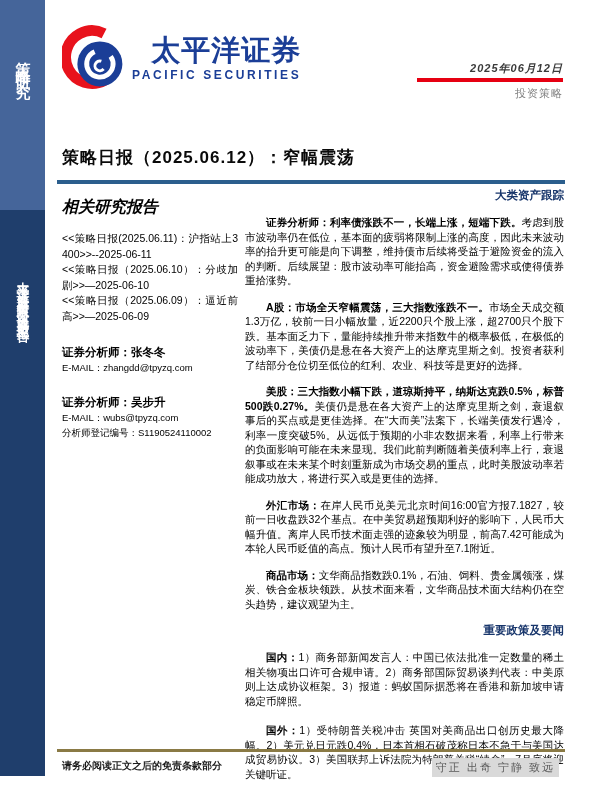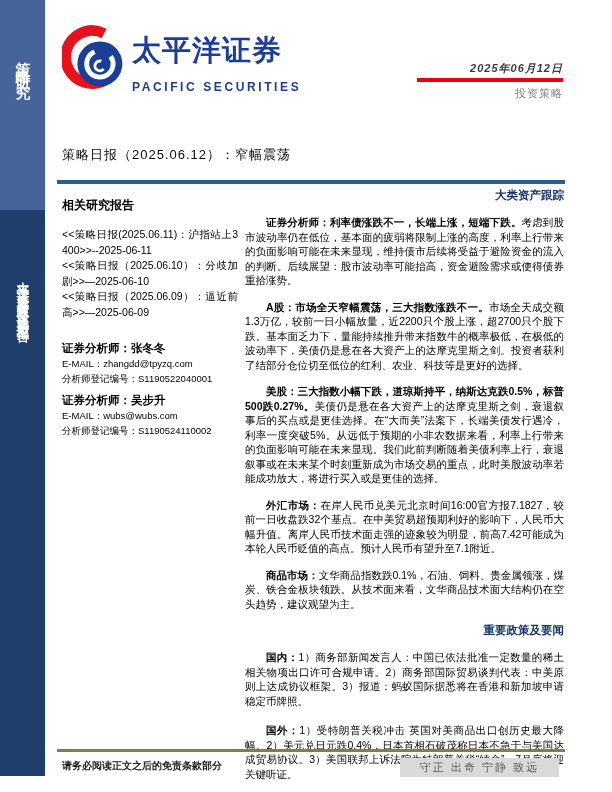--- a/index.html
+++ b/index.html
@@ -14,46 +14,46 @@
   .sidebar-bottom{position:absolute;left:0;top:210px;width:45px;height:566px;background:#1f3e6c;}
   .vtext{
     position:absolute;left:50%;transform:translateX(-50%);
     writing-mode:vertical-rl;color:#fff;font-weight:bold;white-space:nowrap;
   }
   .vtext-top{top:50px;font-size:15px;letter-spacing:7px;}
   .vtext-bottom{top:62px;font-size:12.5px;letter-spacing:3px;}
   
   .logo-mark{position:absolute;left:62px;top:13px;width:64px;height:92px;}
   .logo-text{position:absolute;left:132px;top:36px;}
-  .logo-cn{font-size:29px;font-weight:bold;color:#1b3e97;line-height:1;letter-spacing:1px;}
-  .logo-en{font-size:12px;font-weight:bold;color:#1b3e97;letter-spacing:2.6px;margin-top:15px;}
+  .logo-cn{font-size:29px;font-weight:bold;color:#1b3e97;line-height:1;letter-spacing:1px;text-align:right;}
+  .logo-en{font-size:12px;font-weight:bold;color:#1b3e97;letter-spacing:2.6px;margin-top:3px;}
   .hdr-date{position:absolute;top:61px;right:49px;font-size:11px;font-weight:bold;color:#3a3a3a;letter-spacing:1px;font-style:italic;}
   .red-bar{position:absolute;left:417px;top:78px;width:146px;height:4px;background:#e60012;}
   .hdr-category{position:absolute;top:86px;right:49px;font-size:11px;color:#808080;letter-spacing:1px;}
   
-  .doc-title{position:absolute;left:62px;top:146px;font-size:13px;font-weight:normal;color:#0a0a0a;letter-spacing:1px;}
+  .doc-title{position:absolute;left:62px;top:146px;font-size:17px;font-weight:bold;color:#0a0a0a;letter-spacing:1px;}
   .blue-divider{position:absolute;left:57px;top:180px;width:508px;height:4px;background:#2b5e8d;}
   
   .left-col{position:absolute;left:62px;top:197px;width:176px;}
-  .related-heading{font-size:12px;font-weight:bold;margin-bottom:13px;}
+  .related-heading{font-size:16px;font-weight:bold;margin-bottom:13px;font-style:italic;}
   .report-item{font-size:10.5px;line-height:1.48;word-break:break-all;text-align:justify;}
   .analysts{margin-top:20px;}
-  .analyst-role{font-size:11.5px;font-weight:bold;margin-top:5px;line-height:1.5;}
+  .analyst-role{font-size:11.5px;font-weight:bold;margin-top:18px;line-height:1.5;}
   .analyst-line{font-size:9.5px;line-height:1.55;}
   
   .right-col{position:absolute;left:245px;top:188px;width:319px;}
   .section-title{font-size:11.5px;font-weight:bold;color:#17356b;text-indent:21px;margin:0 0 12px 0;text-align:right;}
   .para{font-size:10.5px;line-height:14.5px;text-align:justify;text-indent:21px;margin:0 0 12px 0;}
   .para b{font-weight:bold;}
   .section2{margin-top:8px;}
   .gap-top{margin-top:15px;}
   
   .gold-line{position:absolute;left:57px;top:749px;width:508px;height:2.5px;background:#8a7a45;}
   .disclaimer{position:absolute;left:62px;top:759px;font-size:10px;font-weight:bold;color:#1c1c1c;}
-  .motto{position:absolute;top:758px;right:53px;background:#d9d9d9;color:#5a5a5a;font-size:11px;padding:2px 20px;letter-spacing:2px;}
+  .motto{position:absolute;top:758px;right:53px;background:#d9d9d9;color:#5a5a5a;font-size:11px;padding:2px 4px;letter-spacing:2px;}
 </style>
 </head>
 <body>
 
 <div class="sidebar-top">
   <span class="vtext vtext-top">策略研究</span>
 </div>
 <div class="sidebar-bottom">
   <span class="vtext vtext-bottom">太平洋证券股份有限公司证券研究报告</span>
 </div>
@@ -77,31 +77,30 @@
 
 <div class="left-col">
   <div class="related-heading">相关研究报告</div>
   <div class="report-item">&lt;&lt;策略日报(2025.06.11)：沪指站上3400&gt;&gt;--2025-06-11</div>
   <div class="report-item">&lt;&lt;策略日报（2025.06.10）：分歧加剧&gt;&gt;—2025-06-10</div>
   <div class="report-item">&lt;&lt;策略日报（2025.06.09）：逼近前高&gt;&gt;—2025-06-09</div>
 
   <div class="analysts">
     <div class="analyst-role"><span>证券分析师：</span><span>张冬冬</span></div>
     <div class="analyst-line"><span>E-MAIL：</span><span>zhangdd@tpyzq.com</span></div>
-    <div class="analyst-line"><span>分析师登记编号：</span><span>S1190522040001</span></div>
     <div class="analyst-role"><span>证券分析师：</span><span>吴步升</span></div>
-    <div class="analyst-line"><span>E-MAIL：</span><span>wubs@wubs.com</span></div>
+    <div class="analyst-line"><span>E-MAIL：</span><span>wubs@tpyzq.com</span></div>
     <div class="analyst-line"><span>分析师登记编号：</span><span>S1190524110002</span></div>
   </div>
 </div>
 
 <div class="right-col">
   <div>
     <p class="section-title">大类资产跟踪</p>
-    <p class="para"><b>证券分析师：利率债涨跌不一，长端上涨，短端下跌。</b><span>考虑到股市波动率仍在低位，基本面的疲弱将限制上涨的高度，利率上行带来的负面影响可能在未来显现，维持债市后续将受益于避险资金的流入的判断。后续展望：股市波动率可能抬高，资金避险需求或使得债券重拾涨势。</span></p>
+    <p class="para"><b>证券分析师：利率债涨跌不一，长端上涨，短端下跌。</b><span>考虑到股市波动率仍在低位，基本面的疲弱将限制上涨的高度，因此未来波动率的抬升更可能是向下调整，维持债市后续将受益于避险资金的流入的判断。后续展望：股市波动率可能抬高，资金避险需求或使得债券重拾涨势。</span></p>
     <p class="para"><b>A股：市场全天窄幅震荡，三大指数涨跌不一。</b><span>市场全天成交额1.3万亿，较前一日小幅放量，近2200只个股上涨，超2700只个股下跌。基本面乏力下，量能持续推升带来指数牛的概率极低，在极低的波动率下，美债仍是悬在各大资产上的达摩克里斯之剑。投资者获利了结部分仓位切至低位的红利、农业、科技等是更好的选择。</span></p>
     <p class="para"><b>美股：三大指数小幅下跌，道琼斯持平，纳斯达克跌0.5%，标普500跌0.27%。</b><span>美债仍是悬在各大资产上的达摩克里斯之剑，衰退叙事后的买点或是更佳选择。在“大而美”法案下，长端美债发行遇冷，利率一度突破5%。从远低于预期的小非农数据来看，利率上行带来的负面影响可能在未来显现。我们此前判断随着美债利率上行，衰退叙事或在未来某个时刻重新成为市场交易的重点，此时美股波动率若能成功放大，将进行买入或是更佳的选择。</span></p>
     <p class="para"><b>外汇市场：</b><span>在岸人民币兑美元北京时间16:00官方报7.1827，较前一日收盘跌32个基点。在中美贸易超预期利好的影响下，人民币大幅升值。离岸人民币技术面走强的迹象较为明显，前高7.42可能成为本轮人民币贬值的高点。预计人民币有望升至7.1附近。</span></p>
     <p class="para"><b>商品市场：</b><span>文华商品指数跌0.1%，石油、饲料、贵金属领涨，煤炭、铁合金板块领跌。从技术面来看，文华商品技术面大结构仍在空头趋势，建议观望为主。</span></p>
   </div>
   <div class="section2">
     <p class="section-title">重要政策及要闻</p>
     <p class="para"><b>国内：</b><span>1）商务部新闻发言人：中国已依法批准一定数量的稀土相关物项出口许可合规申请。2）商务部国际贸易谈判代表：中美原则上达成协议框架。3）报道：蚂蚁国际据悉将在香港和新加坡申请稳定币牌照。</span></p>
     <p class="para gap-top"><b>国外：</b><span>1）受特朗普关税冲击 英国对美商品出口创历史最大降幅。2）美元兑日元跌0.4%，日本首相石破茂称日本不急于与美国达成贸易协议。3）美国联邦上诉法院为特朗普关税“续命”，7月底将迎关键听证。</span></p>
   </div>

